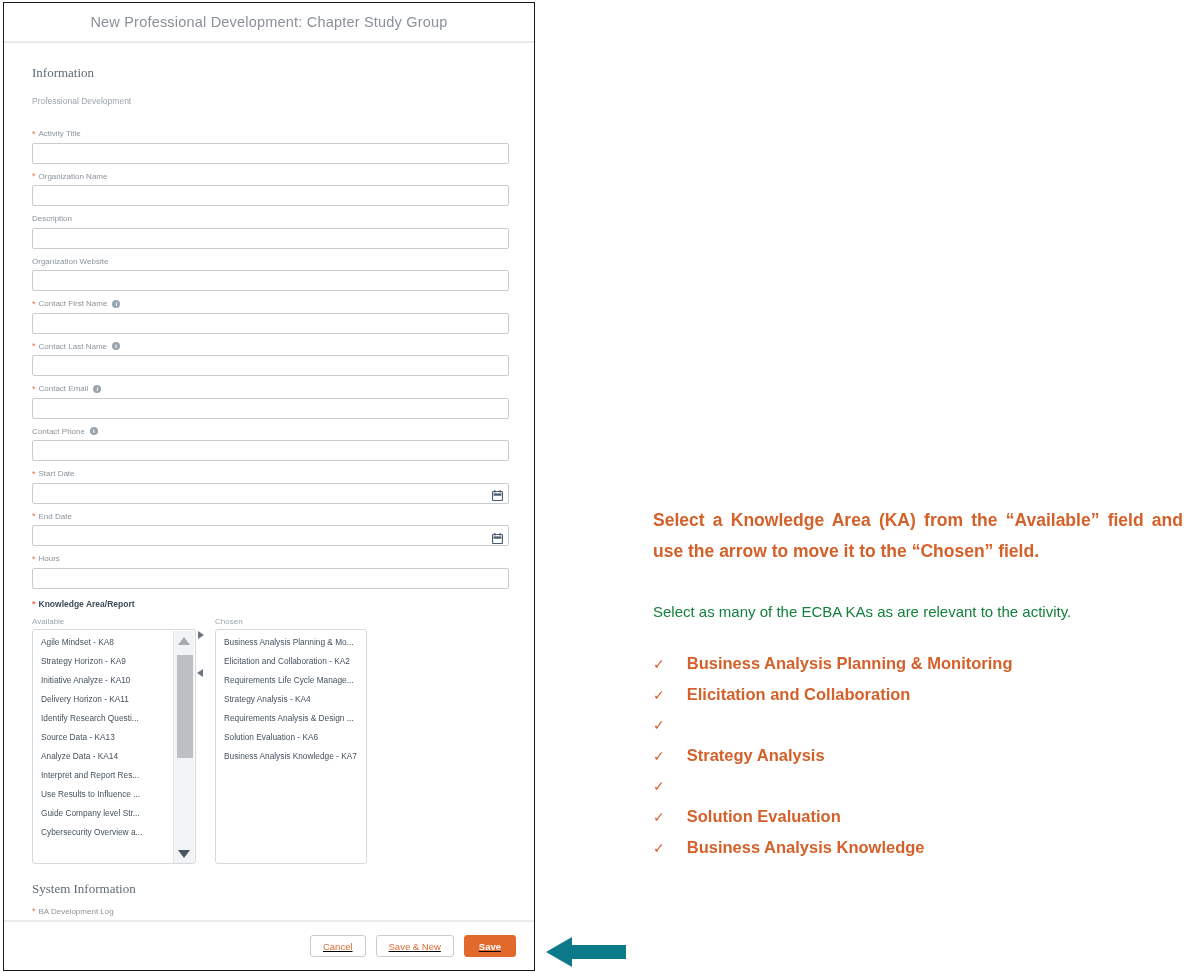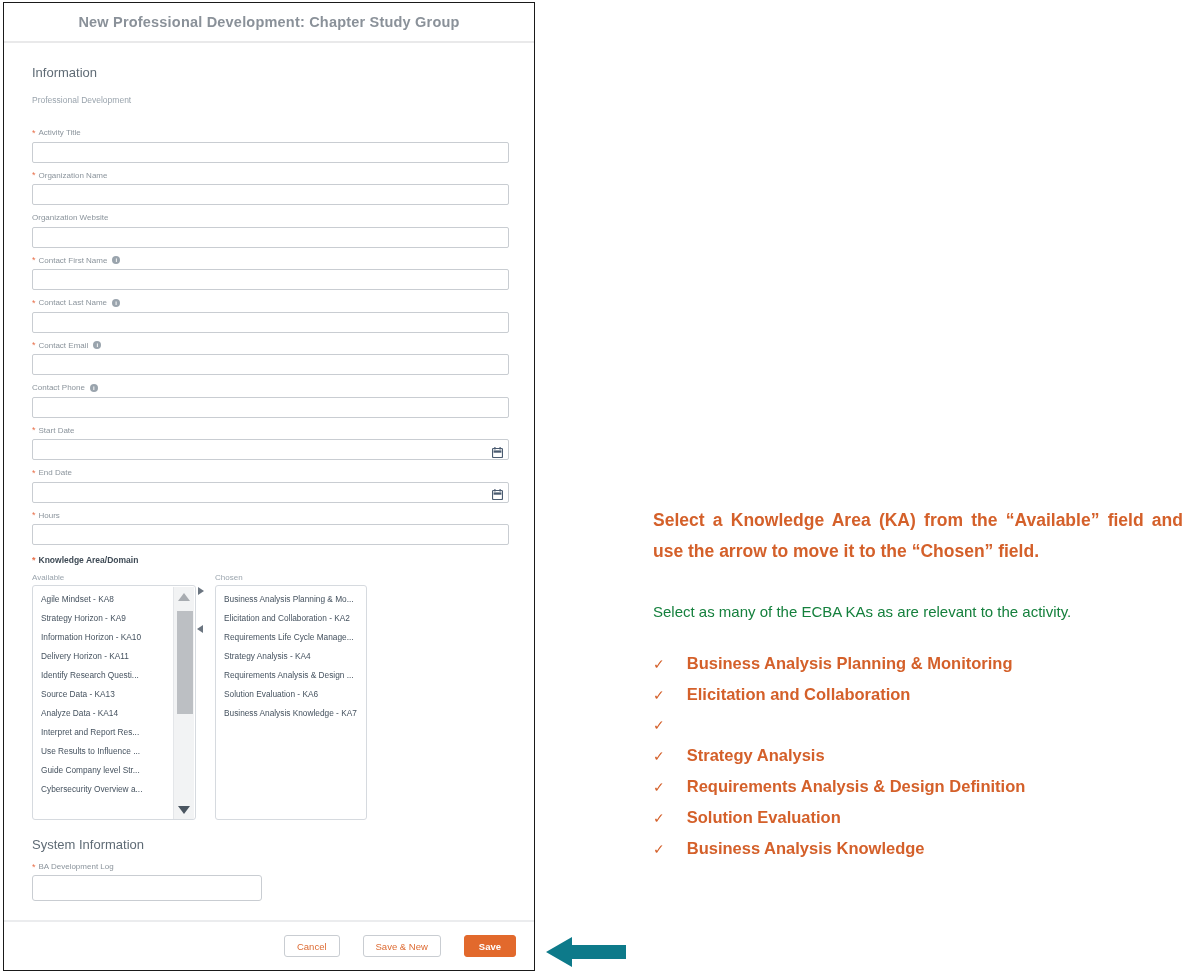--- a/index.html
+++ b/index.html
@@ -28,35 +28,36 @@
     flex: 0 0 40px;
     border-bottom: 2px solid #e9e9ea;
     display: flex;
     align-items: center;
     justify-content: center;
   }
   #modal-title {
     font-size: 14.5px;
     color: #8a9199;
     letter-spacing: 0.2px;
-    font-weight: 700;
+    font-weight: 400;
   }
 
   #modal-body {
     flex: 1 1 auto;
     padding: 22px 24px 0 28px;
     overflow: hidden;
     position: relative;
   }
 
   .section-heading {
     font-size: 13px;
     color: #5f6b75;
     font-weight: 400;
     margin: 0 0 12px 0;
+    font-family: Liberation Serif, serif;
   }
   .section-sub {
     font-size: 8.5px;
     color: #9aa4ad;
     margin: 15px 0 22px 0;
   }
 
   .field { margin-bottom: 7px; }
   .field-label {
     font-size: 8px;
@@ -212,22 +213,23 @@
   }
 
   
   #modal-footer {
     flex: 0 0 50px;
     border-top: 2px solid #ebecee;
     display: flex;
     align-items: center;
     justify-content: flex-end;
     padding-right: 18px;
-    gap: 23px;
+    gap: 10px;
     background: #fff;
+    text-decoration: underline;
   }
   .btn {
     font-family: "Liberation Sans", sans-serif;
     font-size: 9.5px;
     border-radius: 3px;
     padding: 0 12px;
     height: 22px;
     cursor: pointer;
     border: 1px solid #c9cdd2;
     background: #fff;
@@ -305,20 +307,26 @@
         </div>
         <div class="field">
           <div class="field-label">
             <span class="req">*</span>
             <span>Organization Name</span>
           </div>
           <div class="input-wrap"><input class="text-input" type="text" style=""></div>
         </div>
         <div class="field">
           <div class="field-label">
+            <span>Description</span>
+          </div>
+          <div class="input-wrap"><input class="text-input" type="text" style=""></div>
+        </div>
+        <div class="field">
+          <div class="field-label">
             <span>Organization Website</span>
           </div>
           <div class="input-wrap"><input class="text-input" type="text" style=""></div>
         </div>
         <div class="field">
           <div class="field-label">
             <span class="req">*</span>
             <span>Contact First Name</span>
             <span class="info-icon">i</span>
           </div>
@@ -376,32 +384,32 @@
             <span class="req">*</span>
             <span>Hours</span>
           </div>
           <div class="input-wrap"><input class="text-input" type="text" style=""></div>
         </div>
       </div>
 
     <div id="ka-section" style="margin-top:10px;">
       <div class="ka-label">
         <span class="req">*</span>
-        <span>Knowledge Area/Domain</span>
+        <span>Knowledge Area/Report</span>
       </div>
 
       <div class="dual">
 
         <div id="available-col">
           <div class="dual-col-label">Available</div>
           <div class="listbox" id="available-box">
             <ul id="available-list">
                 <li>Agile Mindset - KA8</li>
                 <li>Strategy Horizon - KA9</li>
-                <li>Information Horizon - KA10</li>
+                <li>Initiative Analyze - KA10</li>
                 <li>Delivery Horizon - KA11</li>
                 <li>Identify Research Questi...</li>
                 <li>Source Data - KA13</li>
                 <li>Analyze Data - KA14</li>
                 <li>Interpret and Report Res...</li>
                 <li>Use Results to Influence ...</li>
                 <li>Guide Company level Str...</li>
                 <li>Cybersecurity Overview a...</li>
               </ul>
             <div class="vscroll">
@@ -477,21 +485,20 @@
       </li>
       <li>
         <span class="chk">✓</span>
       </li>
       <li>
         <span class="chk">✓</span>
         <span>Strategy Analysis</span>
       </li>
       <li>
         <span class="chk">✓</span>
-        <span>Requirements Analysis &amp; Design Definition</span>
       </li>
       <li>
         <span class="chk">✓</span>
         <span>Solution Evaluation</span>
       </li>
       <li>
         <span class="chk">✓</span>
         <span>Business Analysis Knowledge</span>
       </li>
     </ul>

